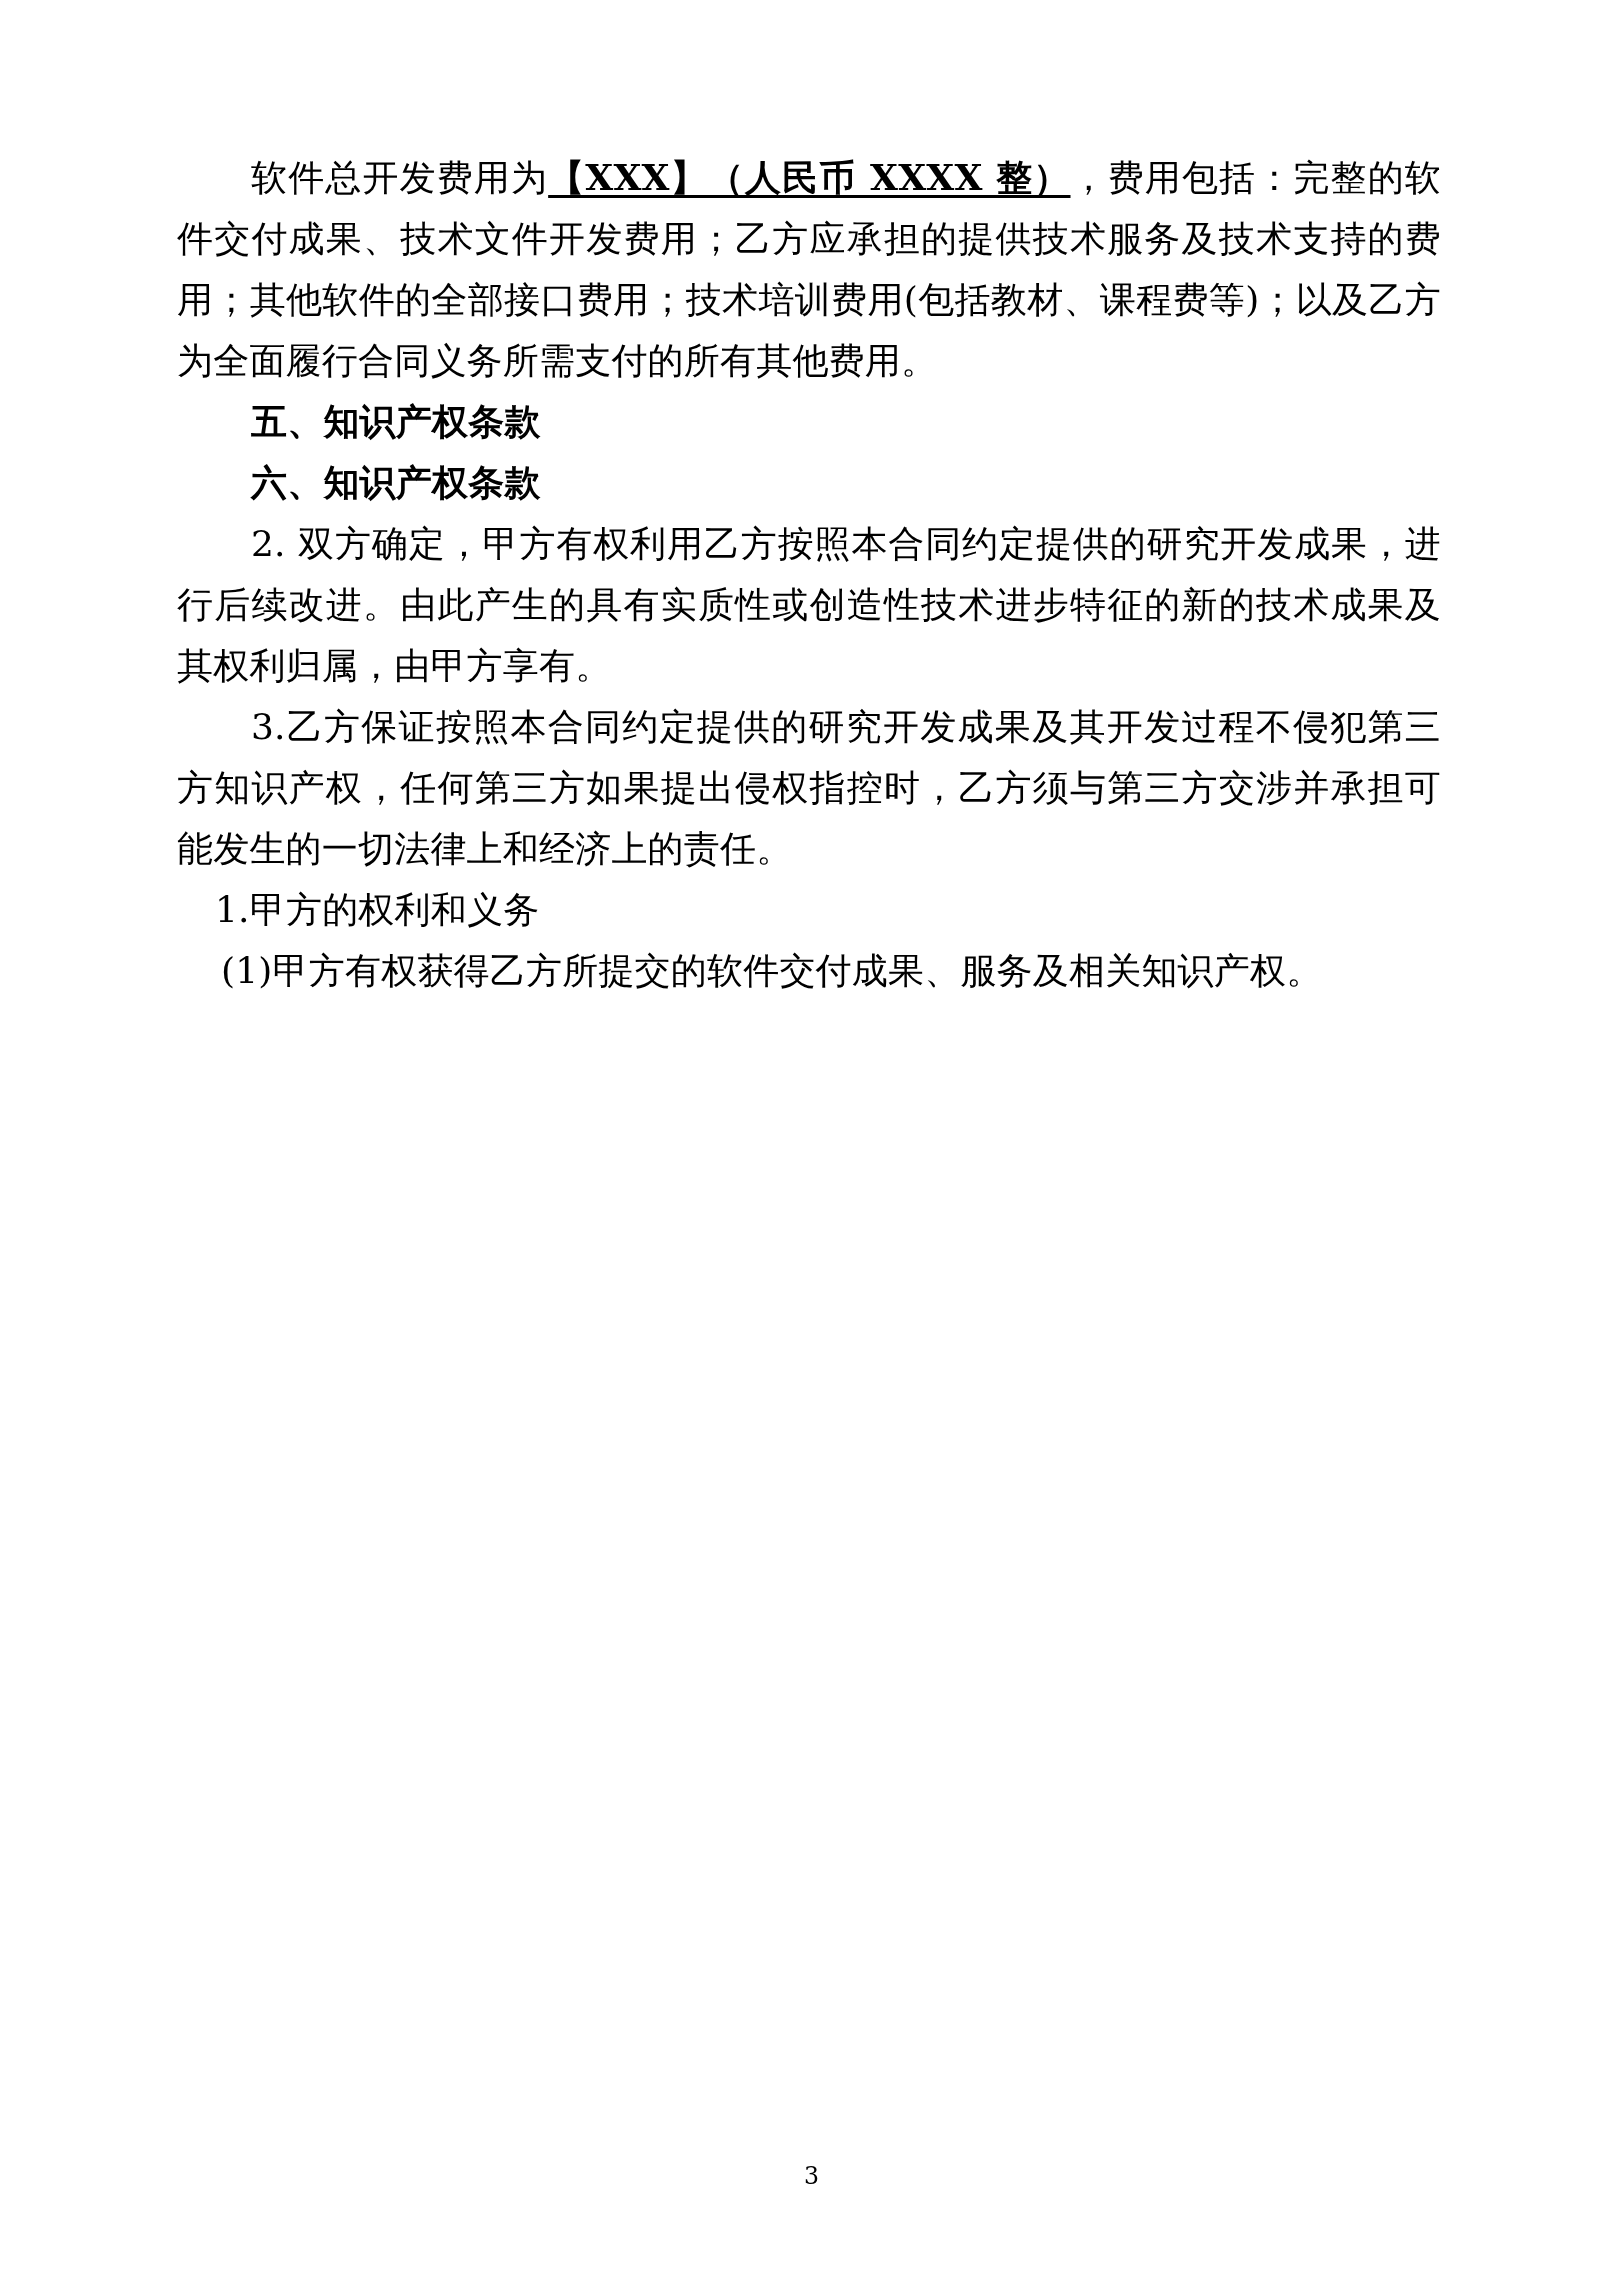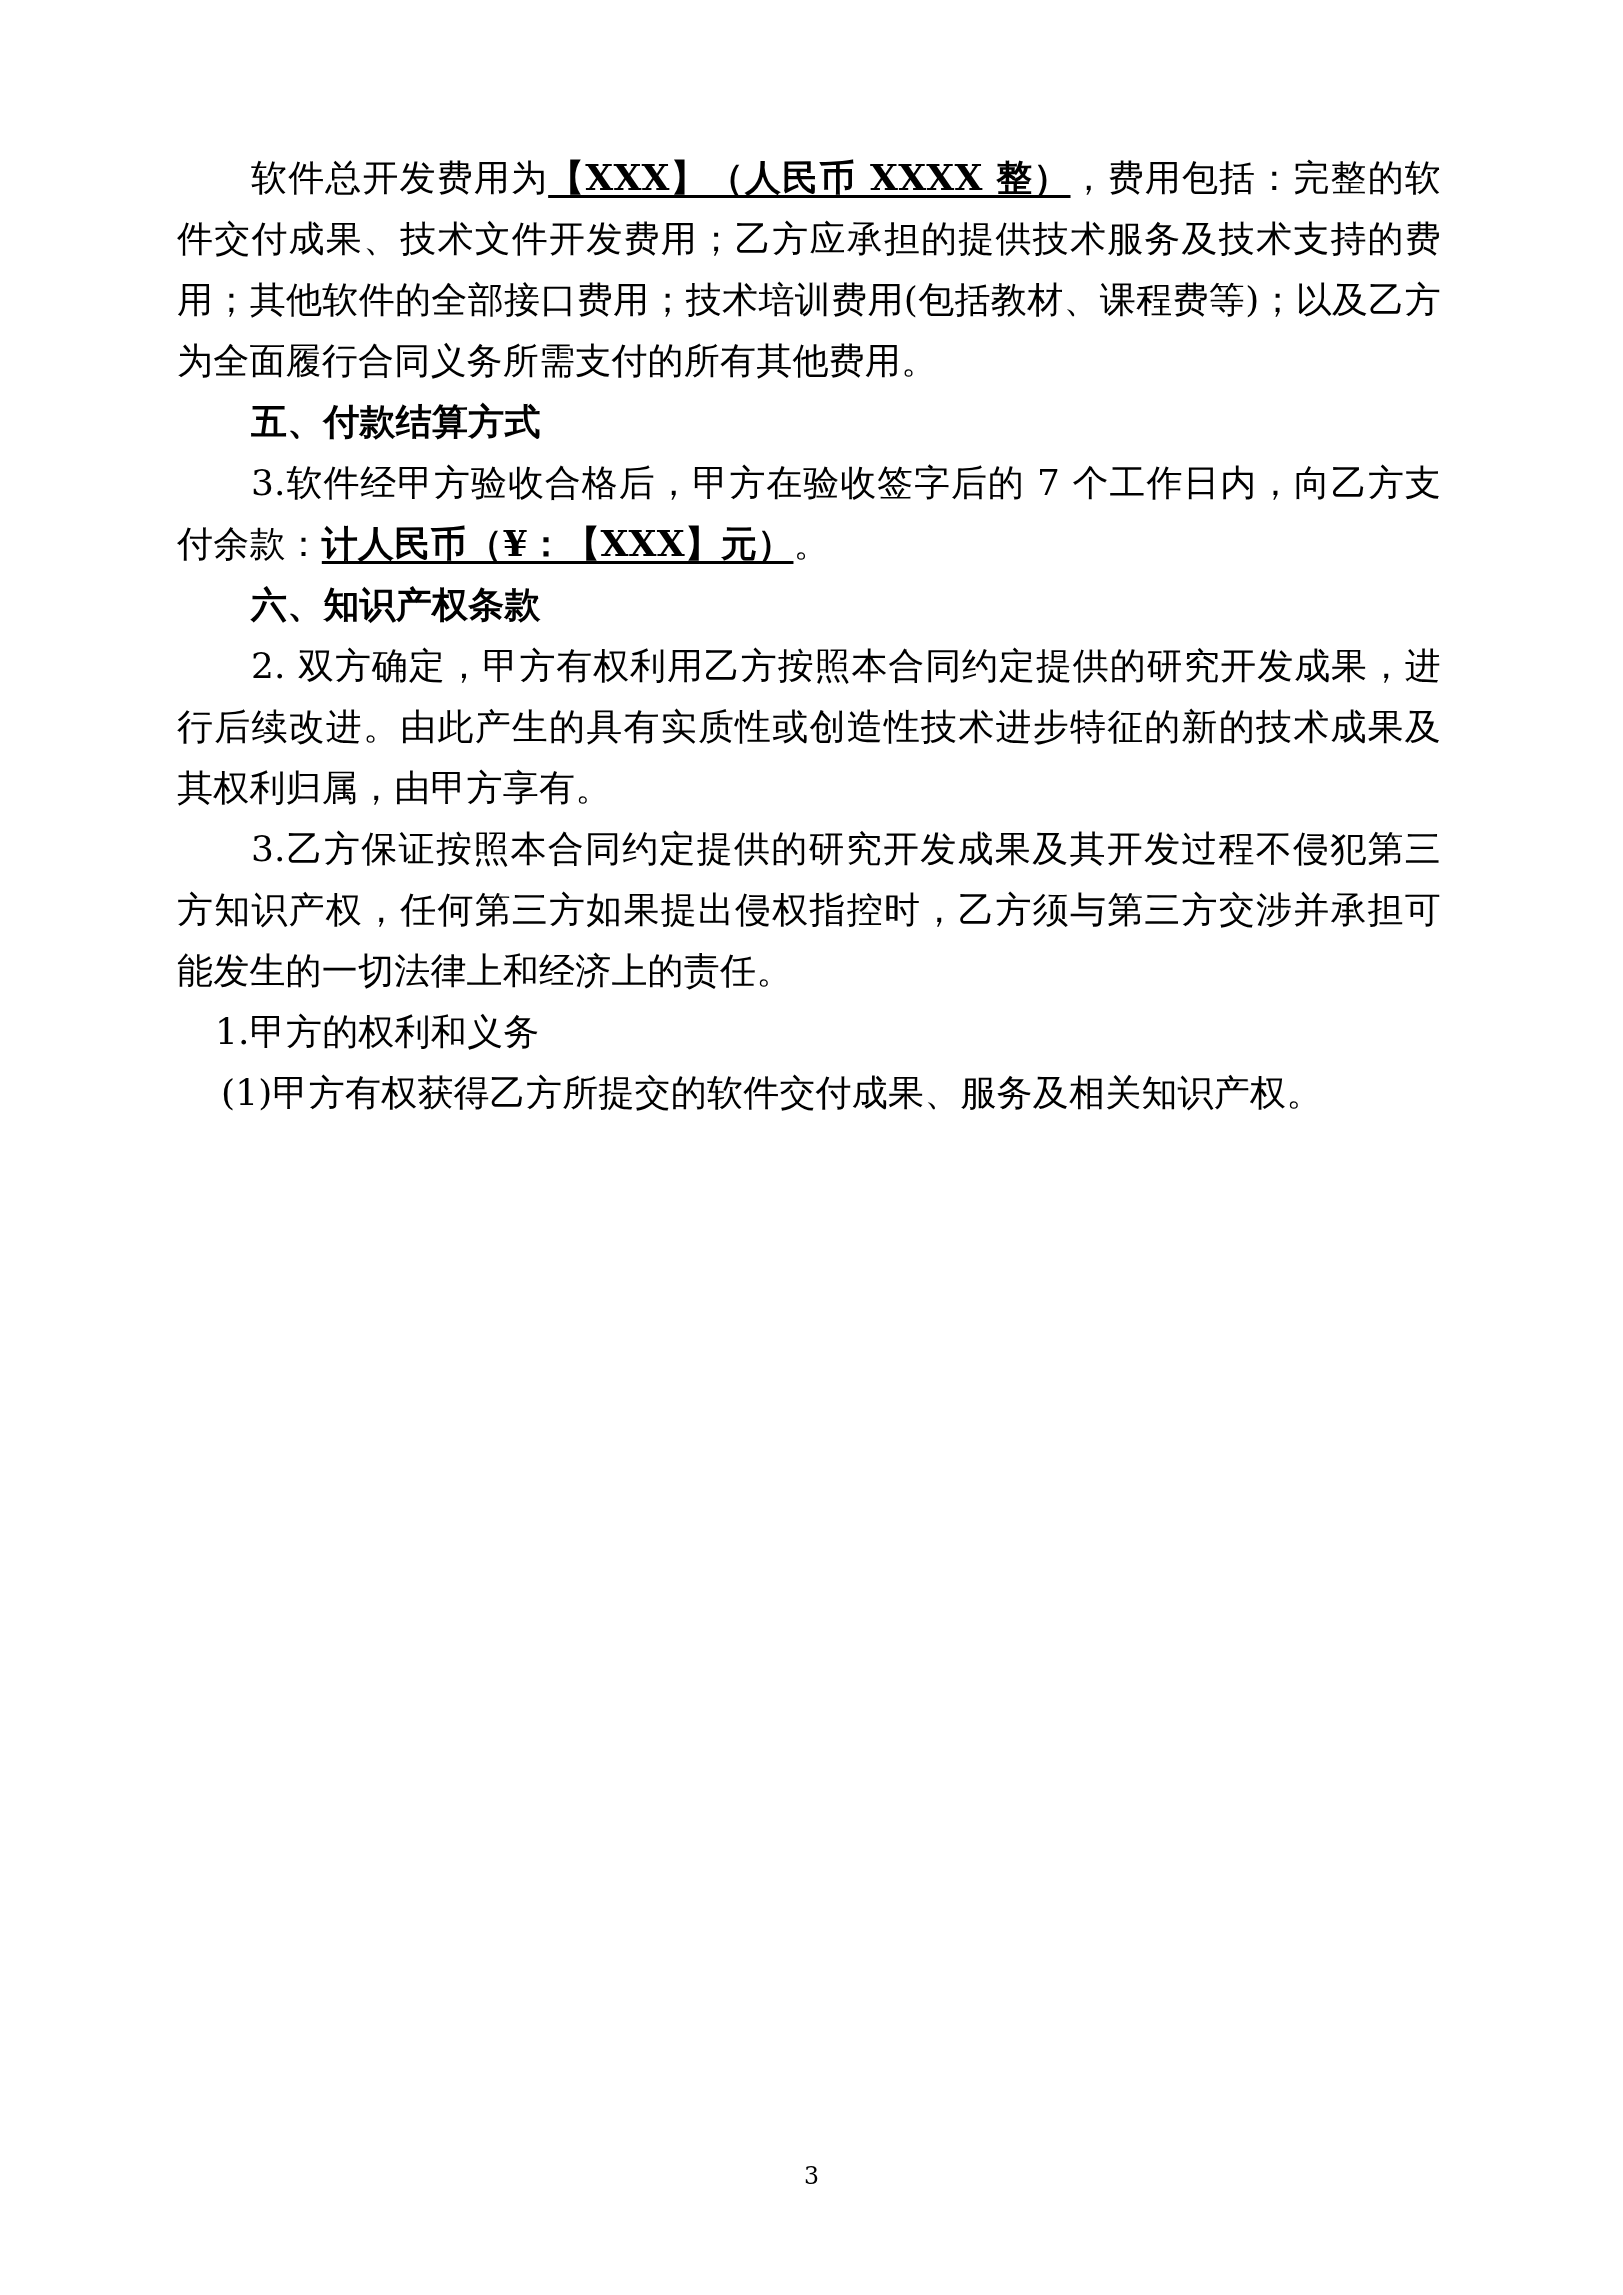--- a/index.html
+++ b/index.html
@@ -57,25 +57,24 @@
 </style>
 </head>
 <body>
 
 <div class="page">
 
   <div class="body-text">
 
     <p class="indent2"><span>软件总开发费用为</span><span class="bu">【XXX】（人民币 XXXX 整）</span><span>，费用包括：完整的软件交付成果、技术文件开发费用；乙方应承担的提供技术服务及技术支持的费用；其他软件的全部接口费用；技术培训费用(包括教材、课程费等)；以及乙方为全面履行合同义务所需支付的所有其他费用。</span></p>
 
-    <p class="heading">五、付款结算方式</p>
+    <p class="heading">五、知识产权条款</p>
 
 
 
-    <p class="indent2"><span>3.软件经甲方验收合格后，甲方在验收签字后的 7 个工作日内，向乙方支付余款：</span><span class="bu">计人民币（¥：【XXX】元）</span><span>。</span></p>
 
     <p class="heading">六、知识产权条款</p>
 
 
     <p class="indent2">2. 双方确定，甲方有权利用乙方按照本合同约定提供的研究开发成果，进行后续改进。由此产生的具有实质性或创造性技术进步特征的新的技术成果及其权利归属，由甲方享有。</p>
 
     <p class="indent2">3.乙方保证按照本合同约定提供的研究开发成果及其开发过程不侵犯第三方知识产权，任何第三方如果提出侵权指控时，乙方须与第三方交涉并承担可能发生的一切法律上和经济上的责任。</p>
 
 
     <p class="subheading">1.甲方的权利和义务</p>

